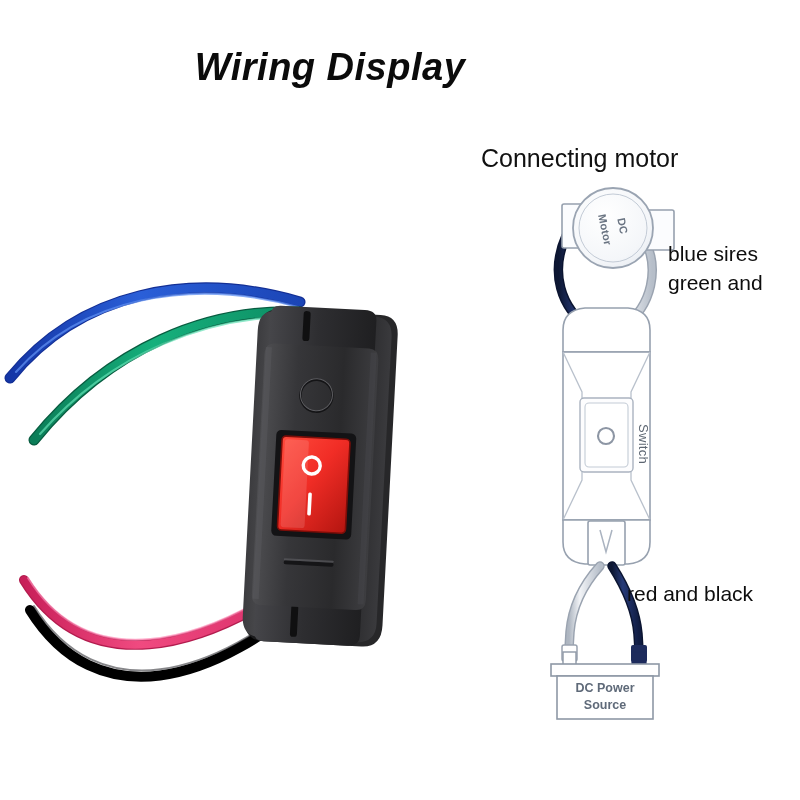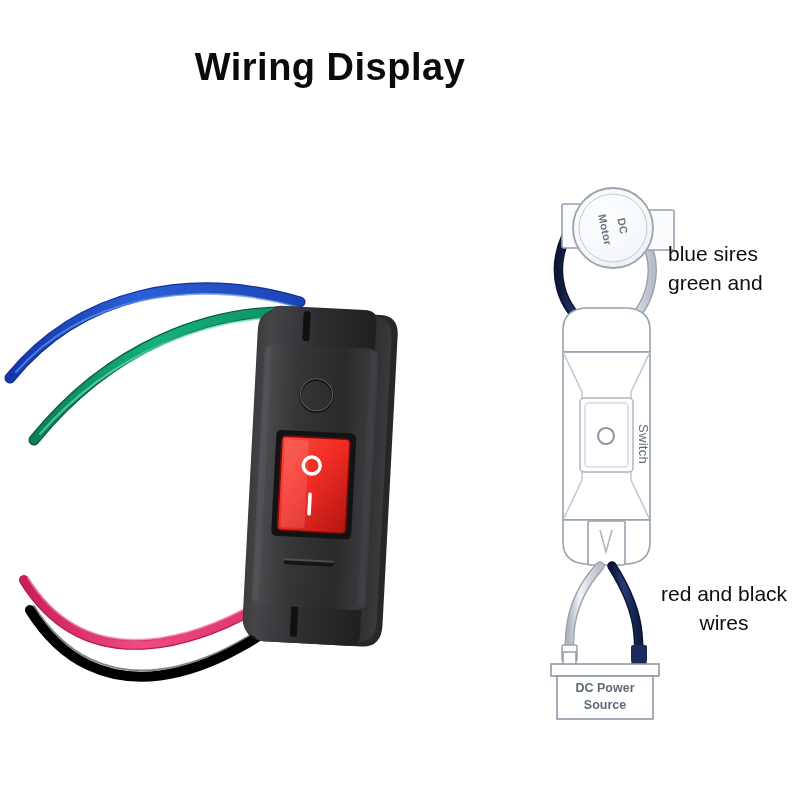--- a/index.html
+++ b/index.html
@@ -25,20 +25,21 @@
   }
 
   
   #page-title {
     position: absolute;
     left: 0; top: 46px;
     width: 660px;
     text-align: center;
     font-size: 38px;
     font-weight: bold;
+    font-style: italic;
     letter-spacing: 0.5px;
     color: #0b0b0b;
   }
 
   
   .diag-label {
     position: absolute;
     font-size: 25px;
     color: #111;
     white-space: nowrap;
@@ -47,21 +48,21 @@
   #label-connecting-motor { left: 481px; top: 144px; }
   #label-connect-battery  { left: 509px; top: 723px; }
 
   .side-note {
     position: absolute;
     font-size: 21px;
     color: #0d0d0d;
     line-height: 1.38;
   }
   #note-green-blue { left: 668px; top: 240px; }
-  #note-red-black  { left: 661px; top: 580px; }
+  #note-red-black  { left: 627px; top: 580px; }
 
   
   svg.layer {
     position: absolute;
     left: 0; top: 0;
     width: 800px;
     height: 800px;
     overflow: visible;
   }
 
@@ -295,27 +296,27 @@
       <rect x="632" y="652" width="14" height="13" fill="#1d2b5c" stroke="#1d2b5c" stroke-width="1.2"></rect>
 
       <rect x="551" y="664" width="108" height="12" fill="#ffffff" stroke="#8e98a6" stroke-width="1.6"></rect>
 
       <rect x="557" y="676" width="96" height="43" fill="#ffffff" stroke="#8e98a6" stroke-width="1.6"></rect>
       <text class="batt-cap" x="605" y="692" text-anchor="middle">DC Power</text>
       <text class="batt-cap" x="605" y="709" text-anchor="middle">Source</text>
     </g>
   </svg>
 
+  <div class="diag-label" id="label-connecting-motor">Connecting motor</div>
 
   <div class="side-note" id="note-green-blue">
     <div>blue sires</div>
     <div>green and</div>
   </div>
 
   <div id="label-switch">Switch</div>
 
   <div class="side-note" id="note-red-black">
     <div>red and black</div>
-    <div style="text-align:center;">wires</div>
   </div>
 
 
 </div>
 
 </body></html>

